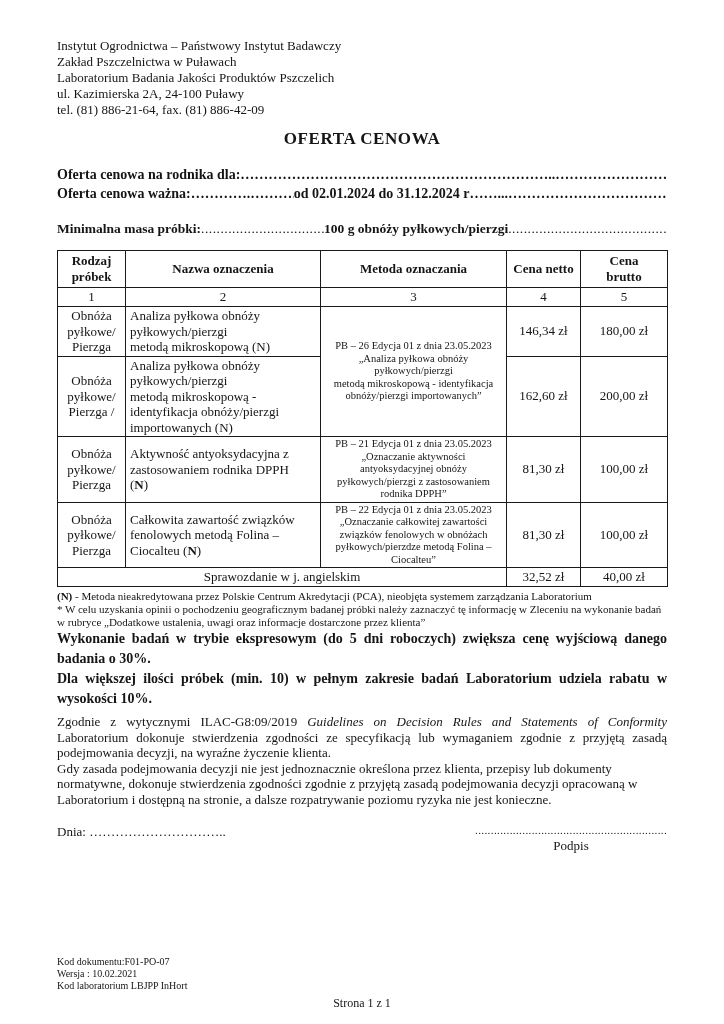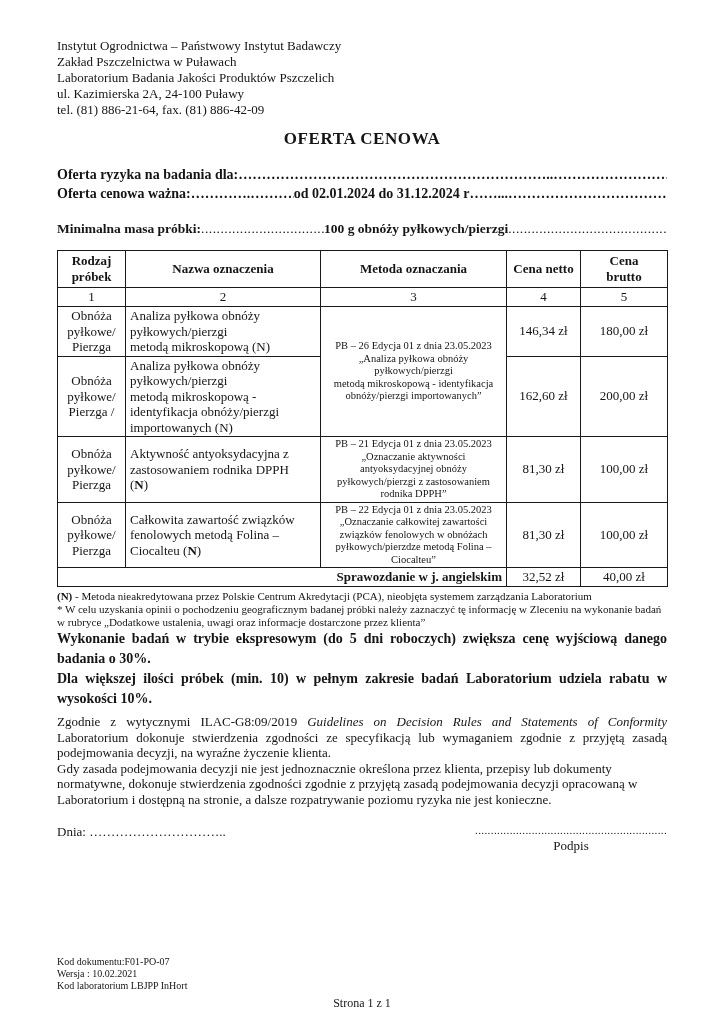--- a/index.html
+++ b/index.html
@@ -42,21 +42,21 @@
     white-space: pre-line; line-height: 16px; padding: 2px 2px;
   }
   .colnum td { text-align: center; height: 18px; }
   .cell-sample { text-align: center; line-height: 15.5px; }
   .cell-name  { text-align: left; white-space: pre-line; line-height: 15.5px; }
   .cell-method {
     text-align: center; font-size: 10.5px; line-height: 12.5px;
     white-space: pre-line; padding: 2px 3px; margin-top: 28px;
   }
   .cell-price { text-align: center; }
-  .cell-summary { text-align: right; font-weight: bold; }
+  .cell-summary { text-align: center; }
 
   .notes { margin-top: 3px; font-size: 11px; line-height: 13px; }
   .notes .nb { font-weight: bold; }
 
   .terms { font-size: 14px; font-weight: bold; line-height: 20px; text-align: justify; }
   .conformity { margin-top: 5px; font-size: 13px; line-height: 15.5px; }
   .conformity .just { text-align: justify; }
   .conformity .it { font-style: italic; }
 
   .sig-row { margin-top: 17px; display: flex; justify-content: space-between; font-size: 13px; }
@@ -86,21 +86,21 @@
     <div>Zakład Pszczelnictwa w Puławach</div>
     <div>Laboratorium Badania Jakości Produktów Pszczelich</div>
     <div>ul. Kazimierska 2A, 24-100 Puławy</div>
     <div>tel. (81) 886-21-64, fax. (81) 886-42-09</div>
   </div>
 
   <div class="doc-title">OFERTA CENOWA</div>
 
   <div class="offer-block">
     <div class="dotline">
-      <span class="fixed">Oferta ryzyka na badania dla: </span>
+      <span class="fixed">Oferta cenowa na rodnika dla: </span>
       <span class="dots-fill">…………………………………………………………..………………………………………………</span>
     </div>
     <div class="dotline">
       <span class="fixed">Oferta cenowa ważna:</span>
       <span class="dots-mid w103">………….……………………</span>
       <span class="fixed">od 02.01.2024 do 31.12.2024 r</span>
       <span class="dots-fill">……...………………………………………………………</span>
     </div>
   </div>
 

